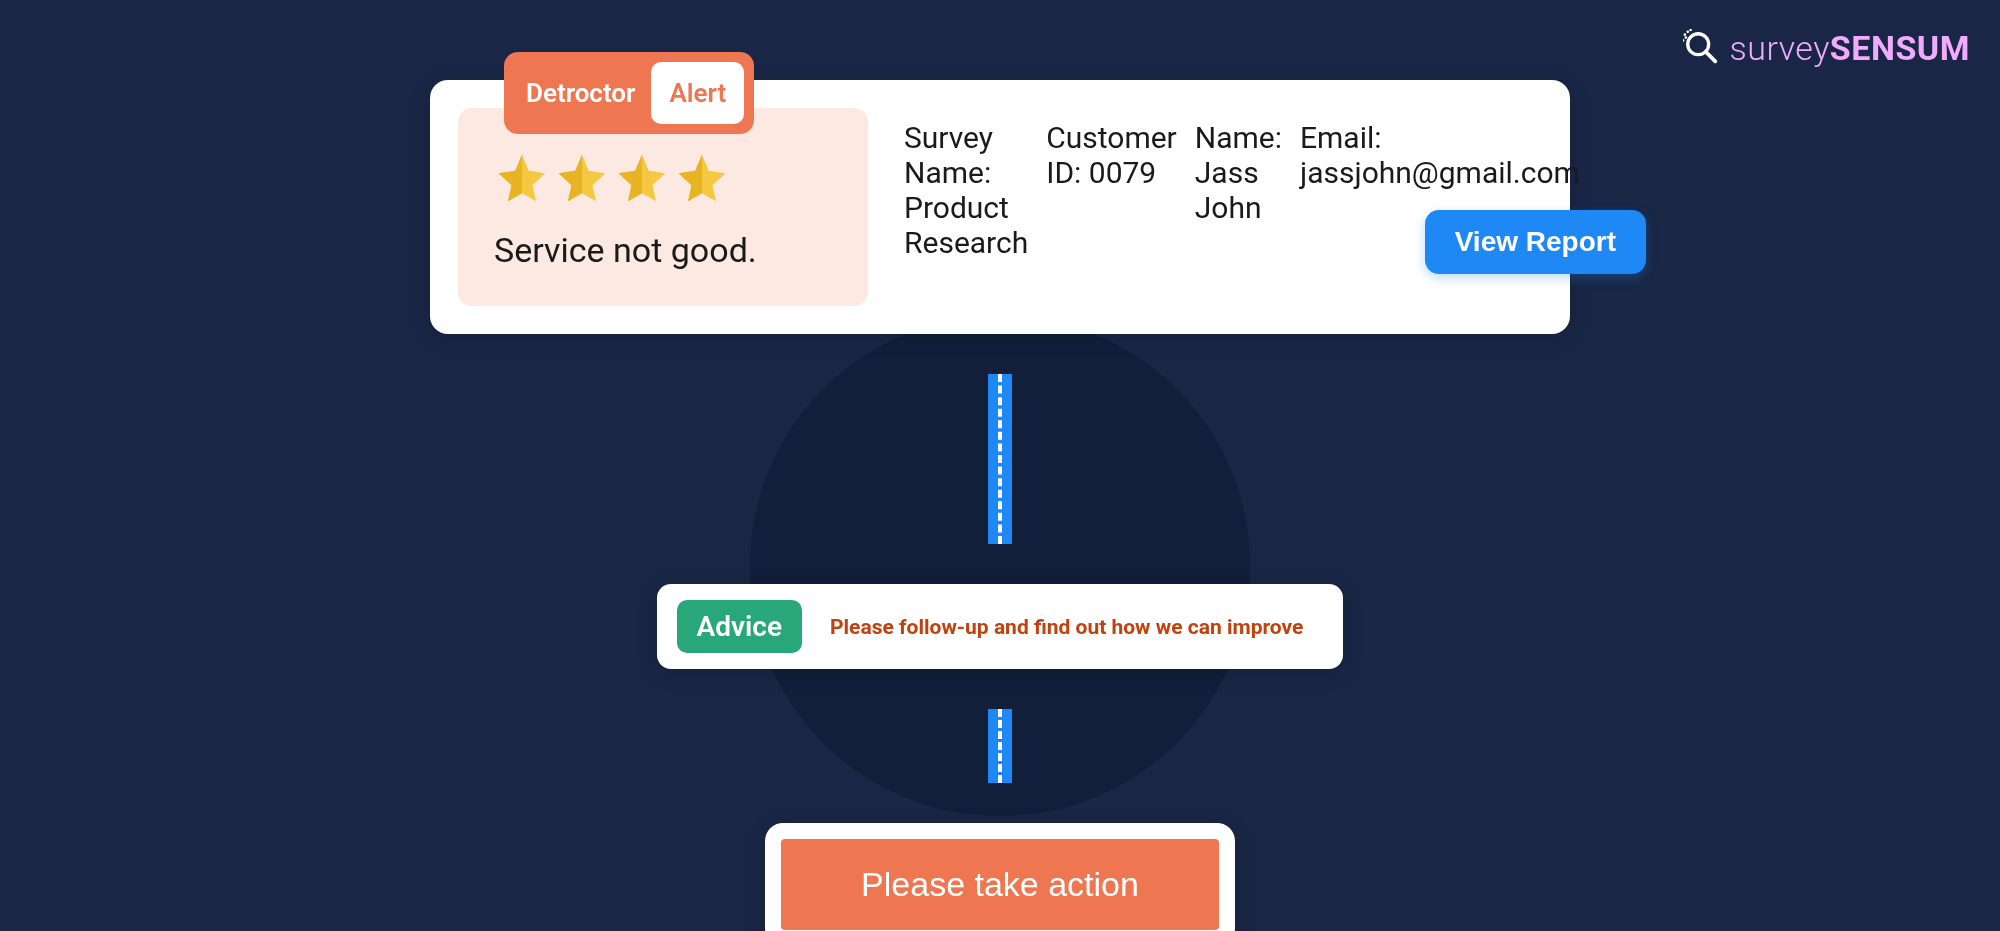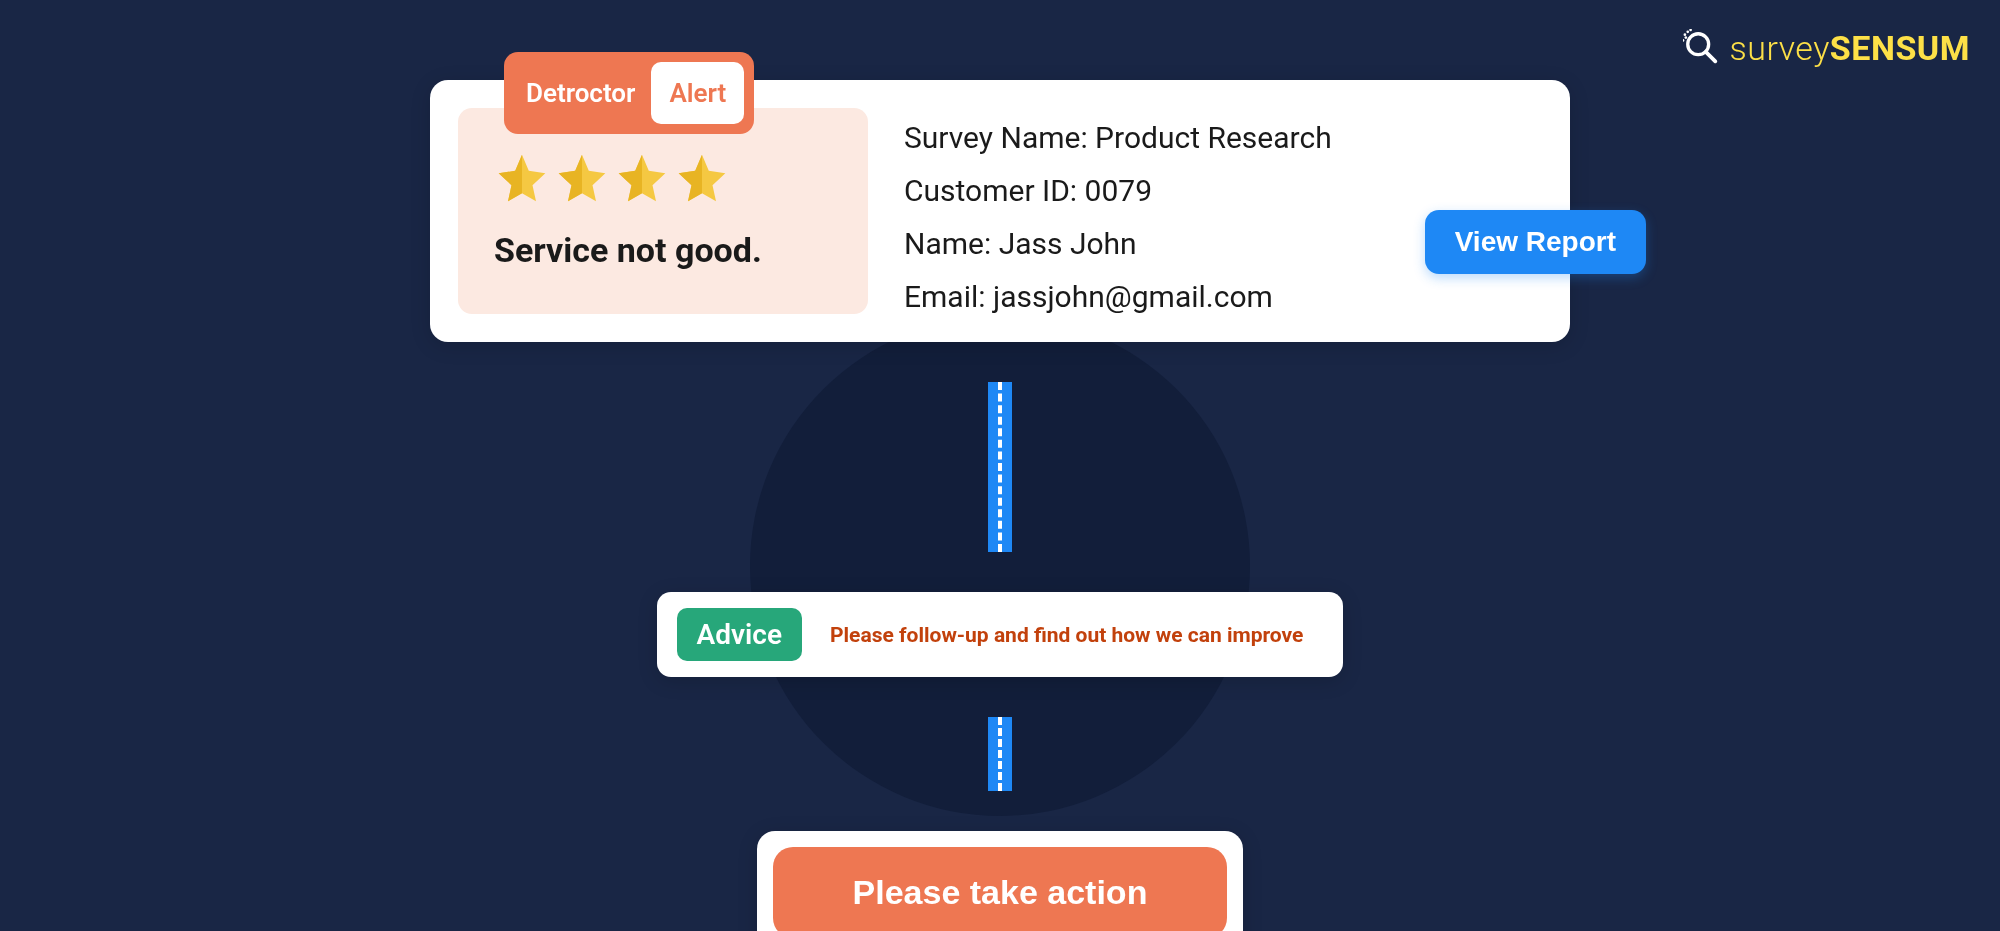--- a/index.html
+++ b/index.html
@@ -22,21 +22,21 @@
       transform: translate(-50%, -30%);
       z-index: 0;
     }
     .logo {
       position: absolute;
       top: 28px;
       right: 30px;
       display: flex;
       align-items: center;
       gap: 8px;
-      color: #fde047;
+      color: #f0abfc;
       z-index: 10;
     }
     .logo-icon {
       width: 38px;
       height: 38px;
     }
     .logo-text {
       font-size: 34px;
       letter-spacing: 0.5px;
     }
@@ -98,26 +98,25 @@
       display: flex;
       gap: 4px;
       margin-bottom: 24px;
     }
     .star {
       width: 56px;
       height: 56px;
     }
     .feedback-text {
       font-size: 34px;
-      font-weight: 700;
+      font-weight: 400;
       color: #1a1a1a;
     }
     .details {
       display: flex;
-      flex-direction: column;
       gap: 18px;
       padding-top: 12px;
       font-size: 30px;
       color: #1a1a1a;
       flex: 1;
     }
     .view-report-btn {
       position: absolute;
       right: -76px;
       top: 118px;
@@ -172,23 +171,23 @@
     .action-card {
       background: #fff;
       border-radius: 18px;
       padding: 16px;
       box-shadow: 0 4px 20px rgba(0,0,0,0.15);
     }
     .action-btn {
       background: #EE7752;
       color: #fff;
       font-size: 34px;
-      font-weight: 700;
+      font-weight: 400;
       padding: 26px 80px;
-      border-radius: 20px;
+      border-radius: 4px;
       border: none;
       cursor: pointer;
     }
   </style>
 </head>
 <body>
 
 <div class="bg-circle"></div>
 
 <div class="logo">

